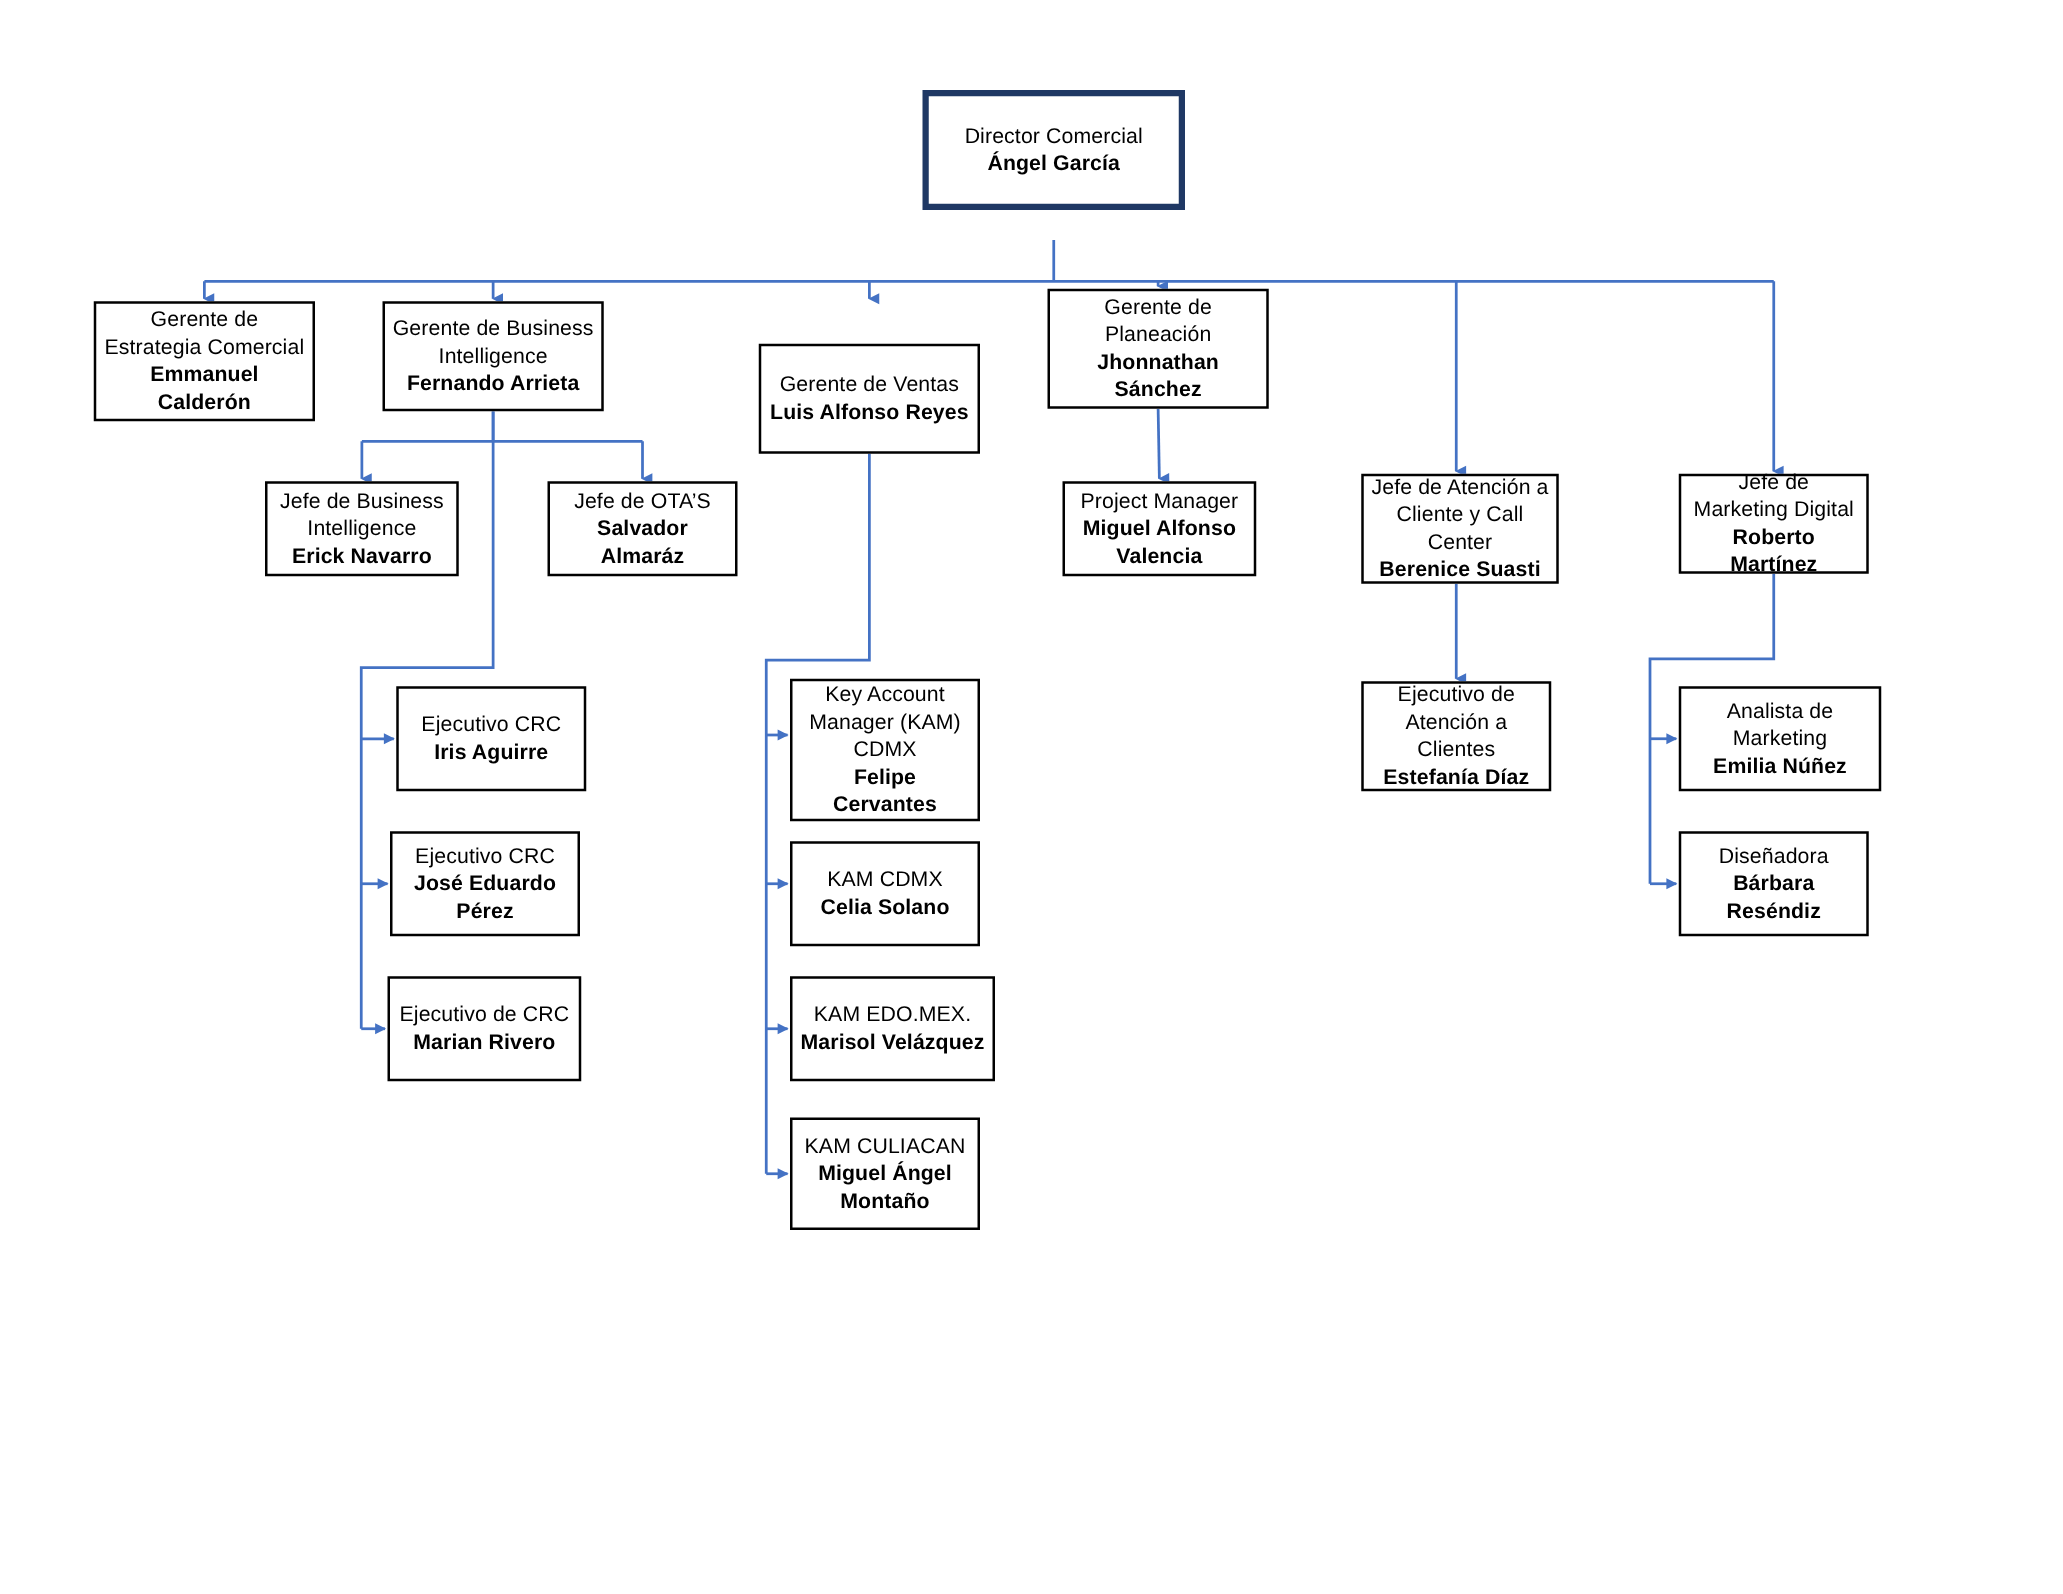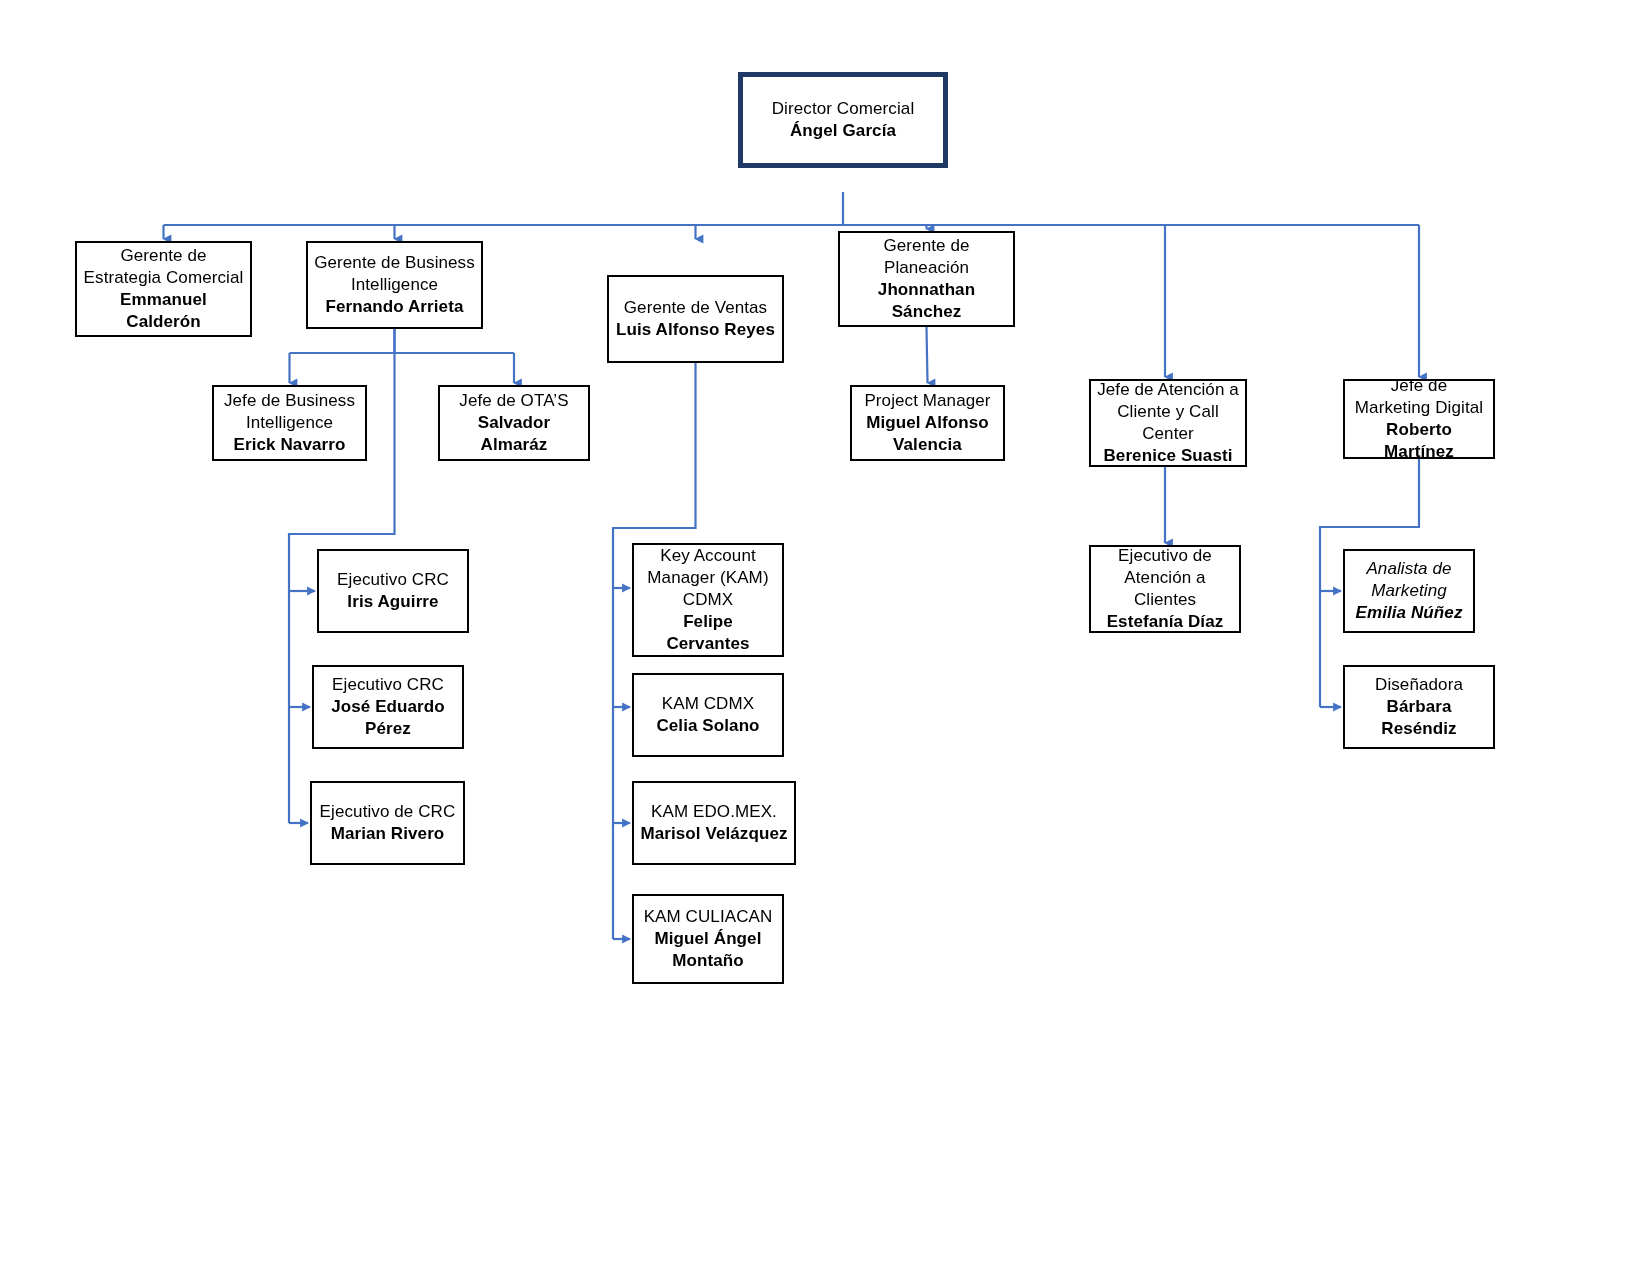--- a/index.html
+++ b/index.html
@@ -163,21 +163,21 @@
       <div class="person">Marisol Velázquez</div>
     </div>
     <div class="node" style="left: 632px; top: 894px; width: 152px; height: 90px;">
       <div class="role">KAM CULIACAN</div>
       <div class="person">Miguel Ángel Montaño</div>
     </div>
     <div class="node" style="left: 1089px; top: 545px; width: 152px; height: 88px;">
       <div class="role">Ejecutivo de Atención a Clientes</div>
       <div class="person">Estefanía Díaz</div>
     </div>
-    <div class="node" style="left: 1343px; top: 549px; width: 132px; height: 84px; font-style: italic;">
+    <div class="node" style="left: 1343px; top: 549px; width: 162px; height: 84px;">
       <div class="role">Analista de Marketing</div>
       <div class="person">Emilia Núñez</div>
     </div>
     <div class="node" style="left: 1343px; top: 665px; width: 152px; height: 84px;">
       <div class="role">Diseñadora</div>
       <div class="person">Bárbara Reséndiz</div>
     </div>
   </div>
 
 </body></html>

